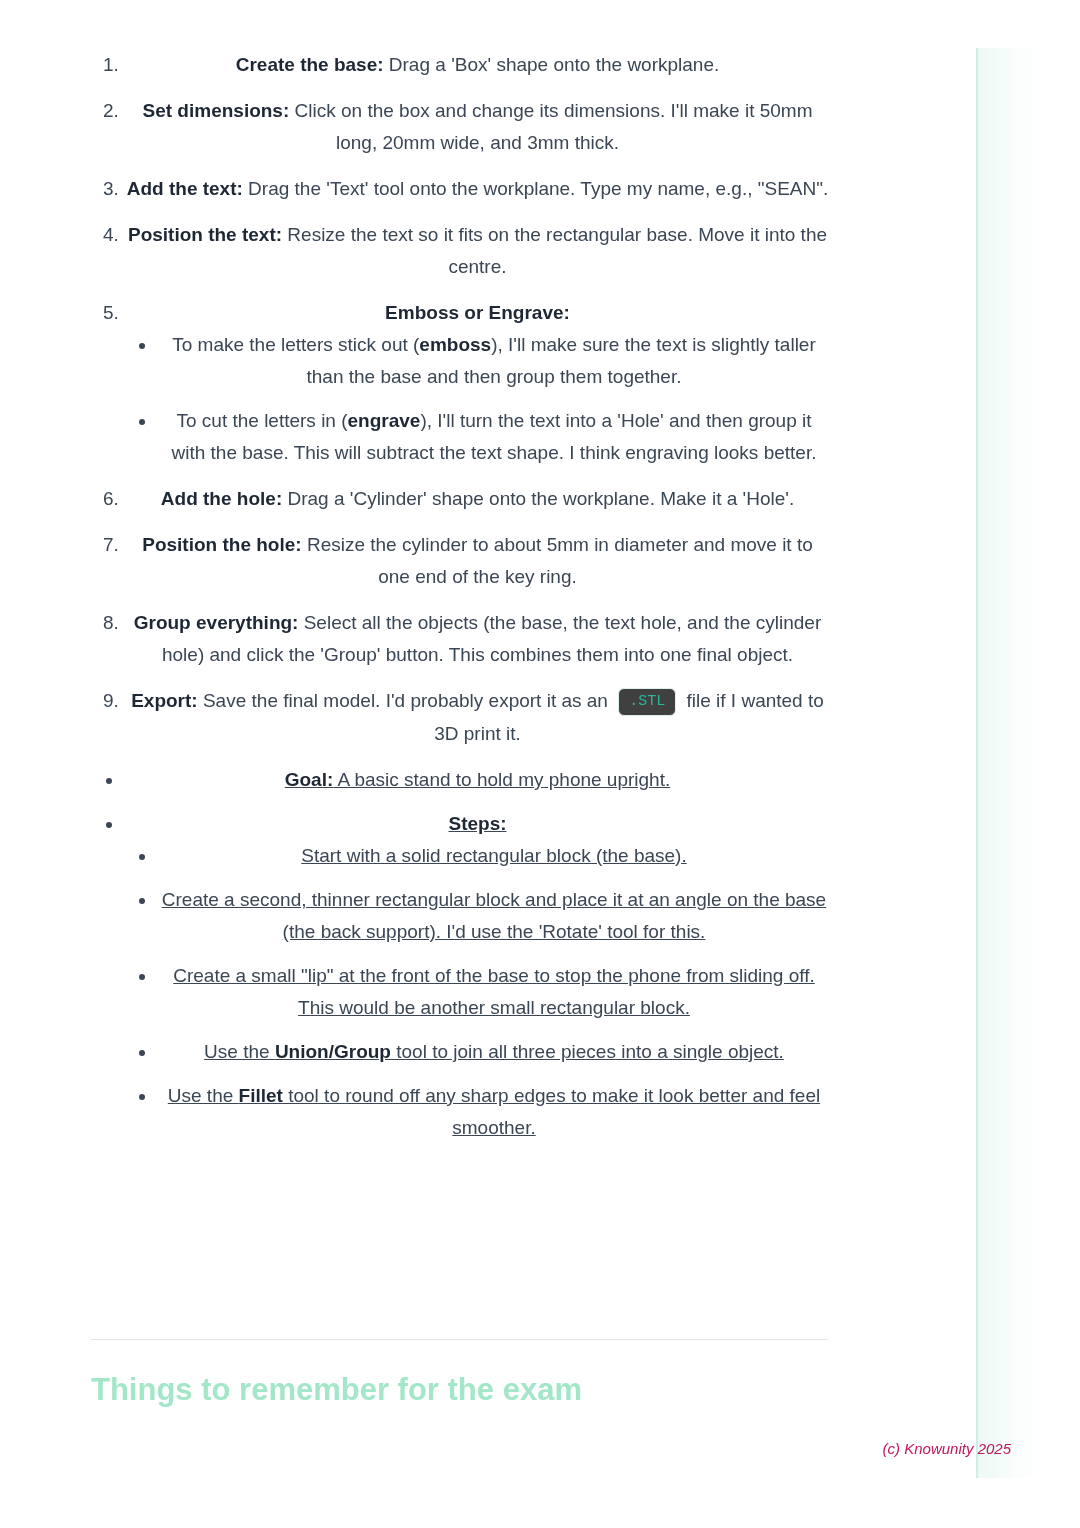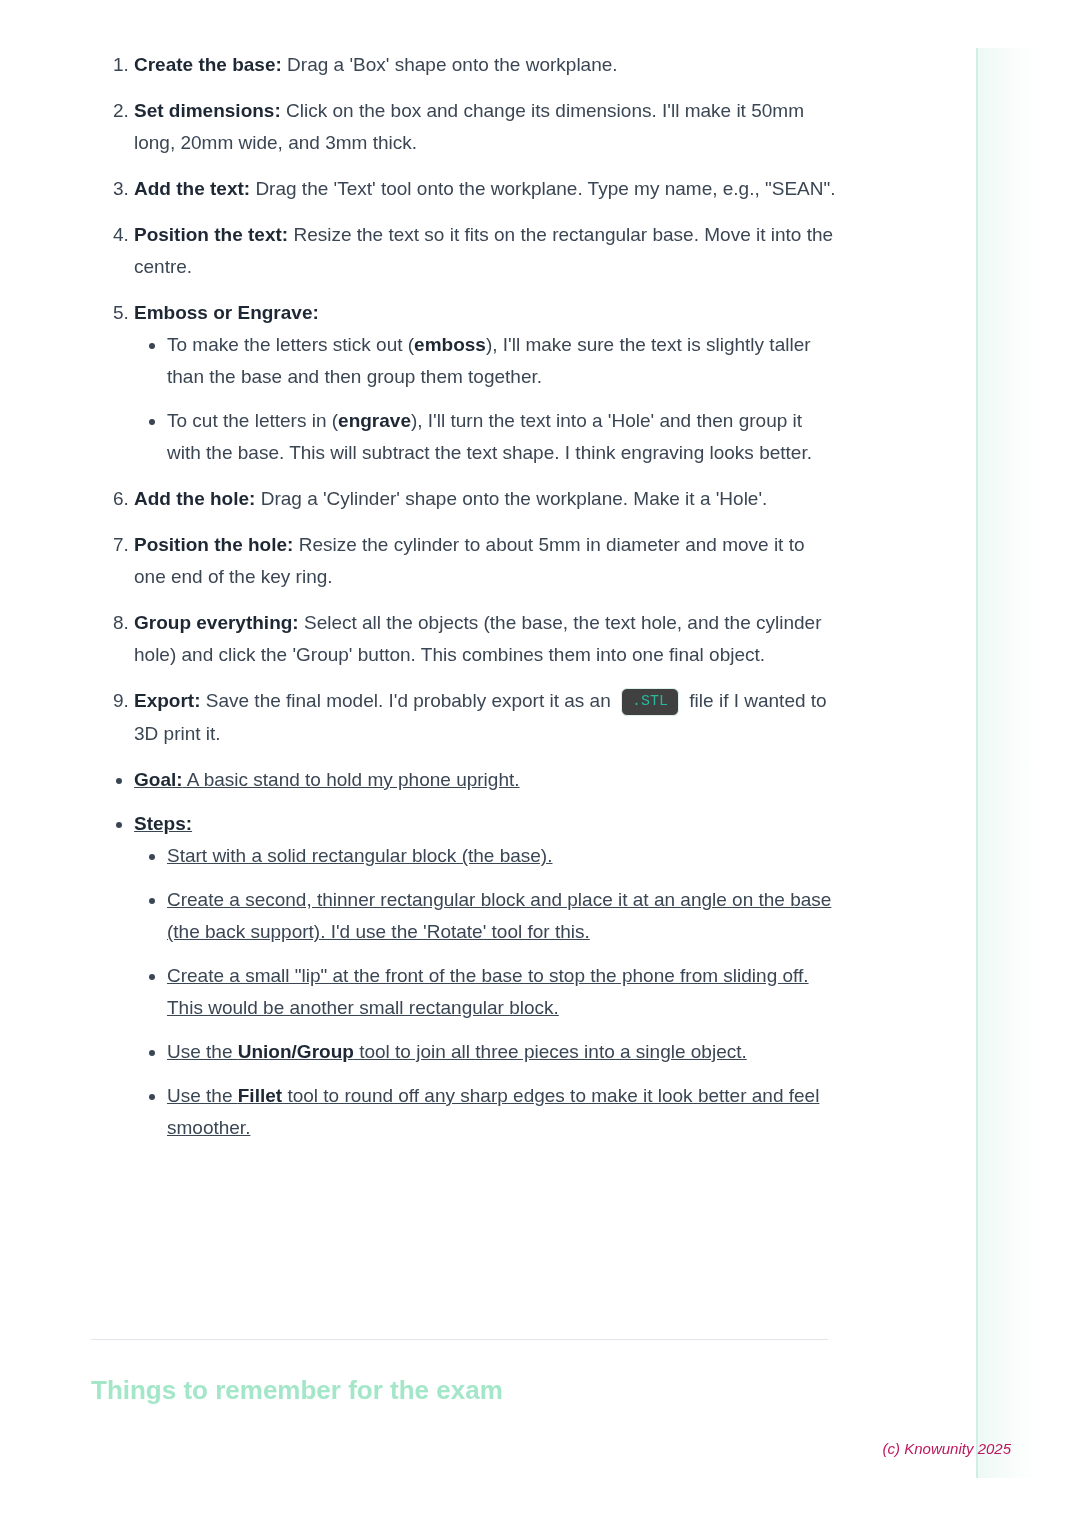--- a/index.html
+++ b/index.html
@@ -14,24 +14,25 @@
   
   .side-strip{
     position:absolute;
     left:976px;top:48px;
     width:55px;height:1430px;
     border-left:2px solid #cfeee6;
     background:linear-gradient(to right,#edf9f5 0%,#f7fcfa 55%,#fdfffe 100%);
   }
   .content{
     position:absolute;
-    left:101px;top:49px;
+    left:91px;top:49px;
     width:740px;
     font-size:19px;
     line-height:32px;
+    text-align:center;
   }
   ol.steps{
     margin:0;padding:0 0 0 33px;
     list-style:decimal;
   }
   ol.steps > li{margin:0 0 14px 0;}
   ul.sub{
     margin:0;padding:0 0 0 33px;
     list-style:disc;
   }
@@ -65,21 +66,21 @@
   .divider{
     position:absolute;
     left:91px;top:1339px;
     width:737px;height:1px;
     background:#e2e6ea;
   }
   h1.footer-heading{
     position:absolute;
     left:91px;top:1372px;
     margin:0;
-    font-size:26px;
+    font-size:31px;
     line-height:36px;
     font-weight:bold;
     color:#a3e6c8;
   }
   .copyright{
     position:absolute;
     top:1441px;right:69px;
     font-size:15px;
     line-height:16px;
     color:#be185d;

